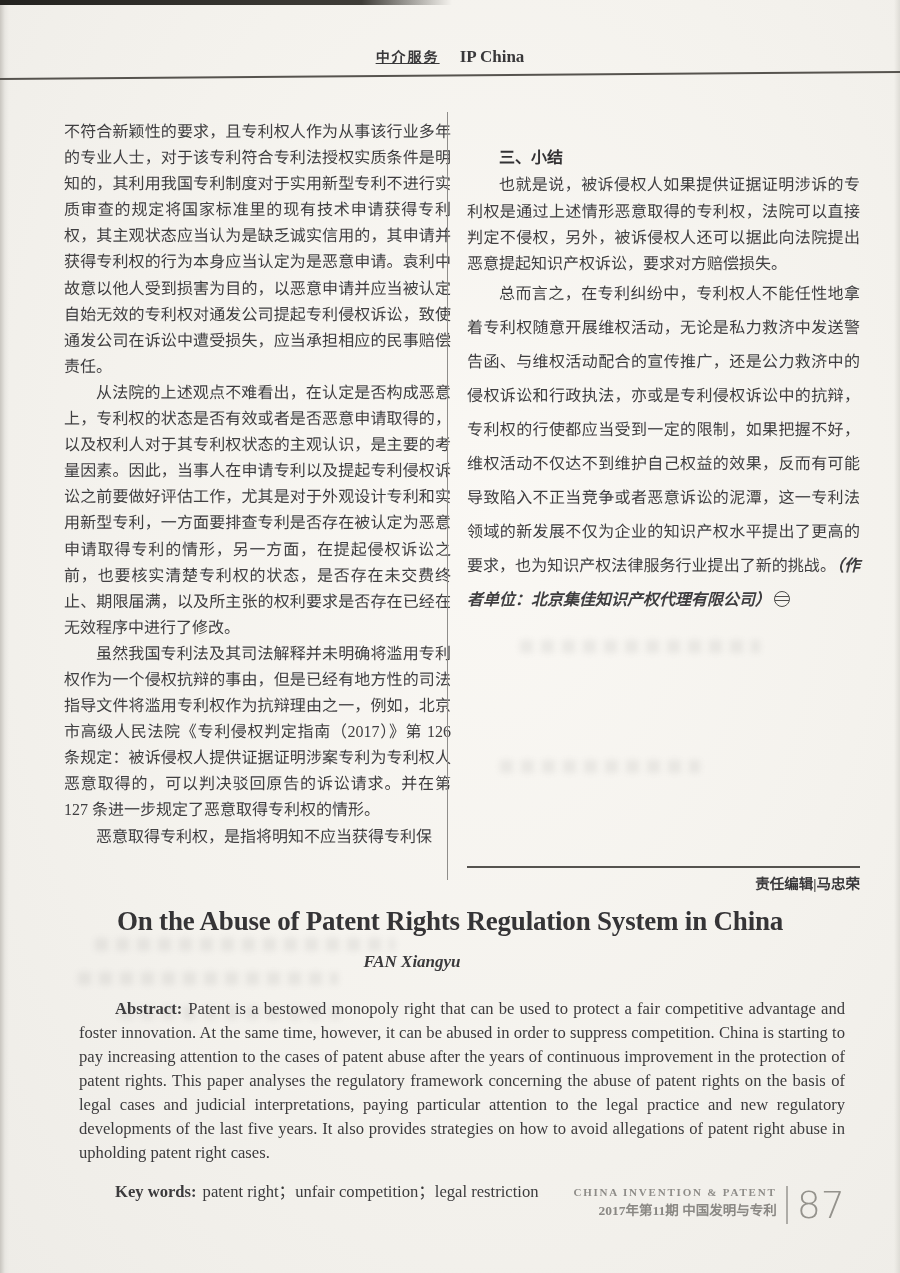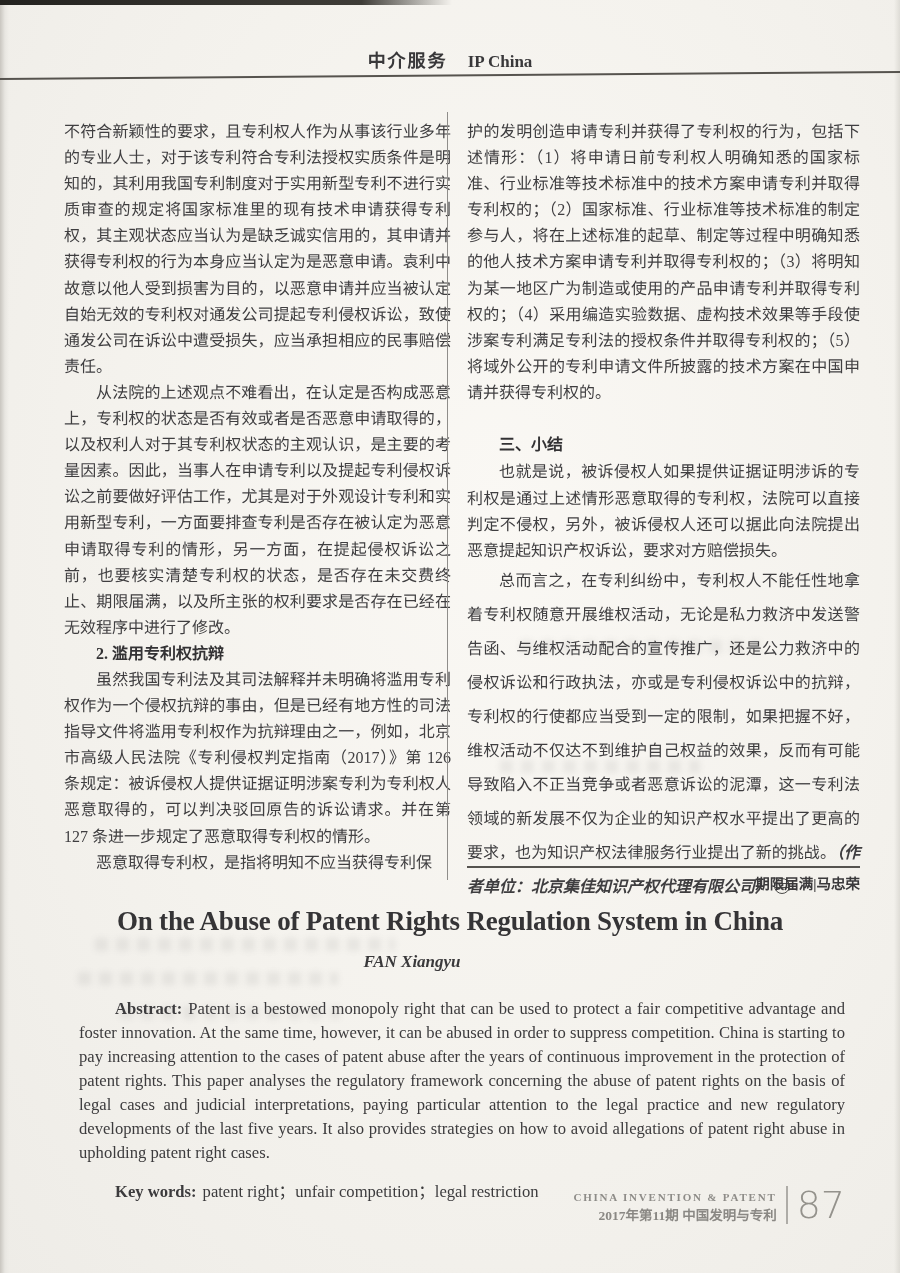--- a/index.html
+++ b/index.html
@@ -14,21 +14,21 @@
   .top-streak{position:absolute;top:0;left:0;width:452px;height:5px;
               background:linear-gradient(to right,#23221f,#3f3d38 80%,rgba(63,61,56,0));}
   .header-rule{position:absolute;top:78px;left:-4px;width:910px;height:2px;background:#56534e;
                transform:rotate(-0.45deg);transform-origin:left center;}
   .smudge{position:absolute;filter:blur(3px);opacity:.10;height:13px;pointer-events:none;
           background:repeating-linear-gradient(90deg,#6b6b6b 0 13px,rgba(0,0,0,0) 13px 21px);}
   
   .header{position:absolute;top:46px;left:0;width:900px;display:flex;justify-content:center;
           align-items:baseline;gap:20px;}
   .header .cn{font-family:"Liberation Sans","DejaVu Sans",sans-serif;font-weight:bold;
-              font-size:18px;color:#39383a;letter-spacing:2px;}
+              font-size:14px;color:#39383a;letter-spacing:2px;text-decoration:underline;}
   .header .en{font-family:"Liberation Serif","DejaVu Serif",serif;font-weight:bold;
               font-size:17px;color:#39383a;}
   
   .col{position:absolute;top:119px;color:#3f3e40;font-size:16px;line-height:26.1px;
        text-align:justify;}
   .col-left{left:64px;width:387px;}
   .col-right{left:467px;width:393px;}
   .col p{margin:0;}
   .indent{text-indent:2em;}
   .h-cn{font-weight:bold;color:#333234;}
@@ -47,21 +47,21 @@
   
   .en-title{position:absolute;top:906px;left:0;width:900px;text-align:center;
             font-size:27px;font-weight:bold;color:#353436;letter-spacing:-0.2px;}
   .en-author{position:absolute;top:952px;left:0;width:824px;text-align:center;
              font-size:17px;font-weight:bold;font-style:italic;color:#3a393b;}
   .en-abs{position:absolute;top:982px;left:64px;width:796px;font-size:16.6px;line-height:24px;
           color:#3c3b3d;text-align:justify;}
   .en-abs p{margin:15px;text-indent:36px;}
   .en-abs .lbl{font-weight:bold;margin-right:6px;}
   
-  .footer{position:absolute;top:1186px;right:55px;display:flex;align-items:flex-end;gap:9px;}
+  .footer{position:absolute;top:1186px;right:55px;display:flex;align-items:flex-start;gap:9px;}
   .footer .lines{text-align:right;color:#8e8c88;}
   .footer .jen{font-size:11px;letter-spacing:1.8px;font-weight:bold;
                font-family:"Liberation Serif","DejaVu Serif",serif;}
   .footer .jcn{font-size:13.5px;font-weight:600;margin-top:1px;color:#8a8884;}
   .footer .bar{width:2px;height:38px;background:#aeaca7;}
   .footer .num{font-family:"DejaVu Sans","Liberation Sans",sans-serif;font-weight:200;
                font-size:38px;color:#94928c;line-height:38px;}
 </style>
 </head>
 <body>
@@ -79,36 +79,34 @@
 
   <div class="header">
     <span class="cn">中介服务</span>
     <span class="en">IP China</span>
   </div>
   <div class="header-rule"></div>
 
   <div class="col col-left" lang="zh-CN">
     <p>不符合新颖性的要求，且专利权人作为从事该行业多年的专业人士，对于该专利符合专利法授权实质条件是明知的，其利用我国专利制度对于实用新型专利不进行实质审查的规定将国家标准里的现有技术申请获得专利权，其主观状态应当认为是缺乏诚实信用的，其申请并获得专利权的行为本身应当认定为是恶意申请。袁利中故意以他人受到损害为目的，以恶意申请并应当被认定自始无效的专利权对通发公司提起专利侵权诉讼，致使通发公司在诉讼中遭受损失，应当承担相应的民事赔偿责任。</p>
     <p class="indent">从法院的上述观点不难看出，在认定是否构成恶意上，专利权的状态是否有效或者是否恶意申请取得的，以及权利人对于其专利权状态的主观认识，是主要的考量因素。因此，当事人在申请专利以及提起专利侵权诉讼之前要做好评估工作，尤其是对于外观设计专利和实用新型专利，一方面要排查专利是否存在被认定为恶意申请取得专利的情形，另一方面，在提起侵权诉讼之前，也要核实清楚专利权的状态，是否存在未交费终止、期限届满，以及所主张的权利要求是否存在已经在无效程序中进行了修改。</p>
-    <p class="indent h-cn">2. 滥用专利权抗辩</p>
     <p class="indent">虽然我国专利法及其司法解释并未明确将滥用专利权作为一个侵权抗辩的事由，但是已经有地方性的司法指导文件将滥用专利权作为抗辩理由之一，例如，北京市高级人民法院《专利侵权判定指南（2017）》第 126 条规定：被诉侵权人提供证据证明涉案专利为专利权人恶意取得的，可以判决驳回原告的诉讼请求。并在第 127 条进一步规定了恶意取得专利权的情形。</p>
     <p class="indent">恶意取得专利权，是指将明知不应当获得专利保</p>
   </div>
 
   <div class="col-divider"></div>
 
   <div class="col col-right" lang="zh-CN">
-    <p>护的发明创造申请专利并获得了专利权的行为，包括下述情形：（1）将申请日前专利权人明确知悉的国家标准、行业标准等技术标准中的技术方案申请专利并取得专利权的；（2）国家标准、行业标准等技术标准的制定参与人，将在上述标准的起草、制定等过程中明确知悉的他人技术方案申请专利并取得专利权的；（3）将明知为某一地区广为制造或使用的产品申请专利并取得专利权的；（4）采用编造实验数据、虚构技术效果等手段使涉案专利满足专利法的授权条件并取得专利权的；（5）将域外公开的专利申请文件所披露的技术方案在中国申请并获得专利权的。</p>
     <p class="indent h3-cn">三、小结</p>
     <p class="indent">也就是说，被诉侵权人如果提供证据证明涉诉的专利权是通过上述情形恶意取得的专利权，法院可以直接判定不侵权，另外，被诉侵权人还可以据此向法院提出恶意提起知识产权诉讼，要求对方赔偿损失。</p>
     <p class="indent sec3"><span>总而言之，在专利纠纷中，专利权人不能任性地拿着专利权随意开展维权活动，无论是私力救济中发送警告函、与维权活动配合的宣传推广，还是公力救济中的侵权诉讼和行政执法，亦或是专利侵权诉讼中的抗辩，专利权的行使都应当受到一定的限制，如果把握不好，维权活动不仅达不到维护自己权益的效果，反而有可能导致陷入不正当竞争或者恶意诉讼的泥潭，这一专利法领域的新发展不仅为企业的知识产权水平提出了更高的要求，也为知识产权法律服务行业提出了新的挑战。</span><span class="kai">（作者单位：北京集佳知识产权代理有限公司）</span><span class="end-mark"></span></p>
   </div>
 
   <div class="editor-rule"></div>
-  <div class="editor" lang="zh-CN">期限届满|马忠荣</div>
+  <div class="editor" lang="zh-CN">责任编辑|马忠荣</div>
 
   <div class="en-title">On the Abuse of Patent Rights Regulation System in China</div>
   <div class="en-author">FAN Xiangyu</div>
   <div class="en-abs">
     <p><span class="lbl">Abstract:</span><span>Patent is a bestowed monopoly right that can be used to protect a fair competitive advantage and foster innovation. At the same time, however, it can be abused in order to suppress competition. China is starting to pay increasing attention to the cases of patent abuse after the years of continuous improvement in the protection of patent rights. This paper analyses the regulatory framework concerning the abuse of patent rights on the basis of legal cases and judicial interpretations, paying particular attention to the legal practice and new regulatory developments of the last five years. It also provides strategies on how to avoid allegations of patent right abuse in upholding patent right cases.</span></p>
     <p><span class="lbl">Key words:</span><span>patent right；unfair competition；legal restriction</span></p>
   </div>
 
   <div class="footer">
     <div class="lines">

